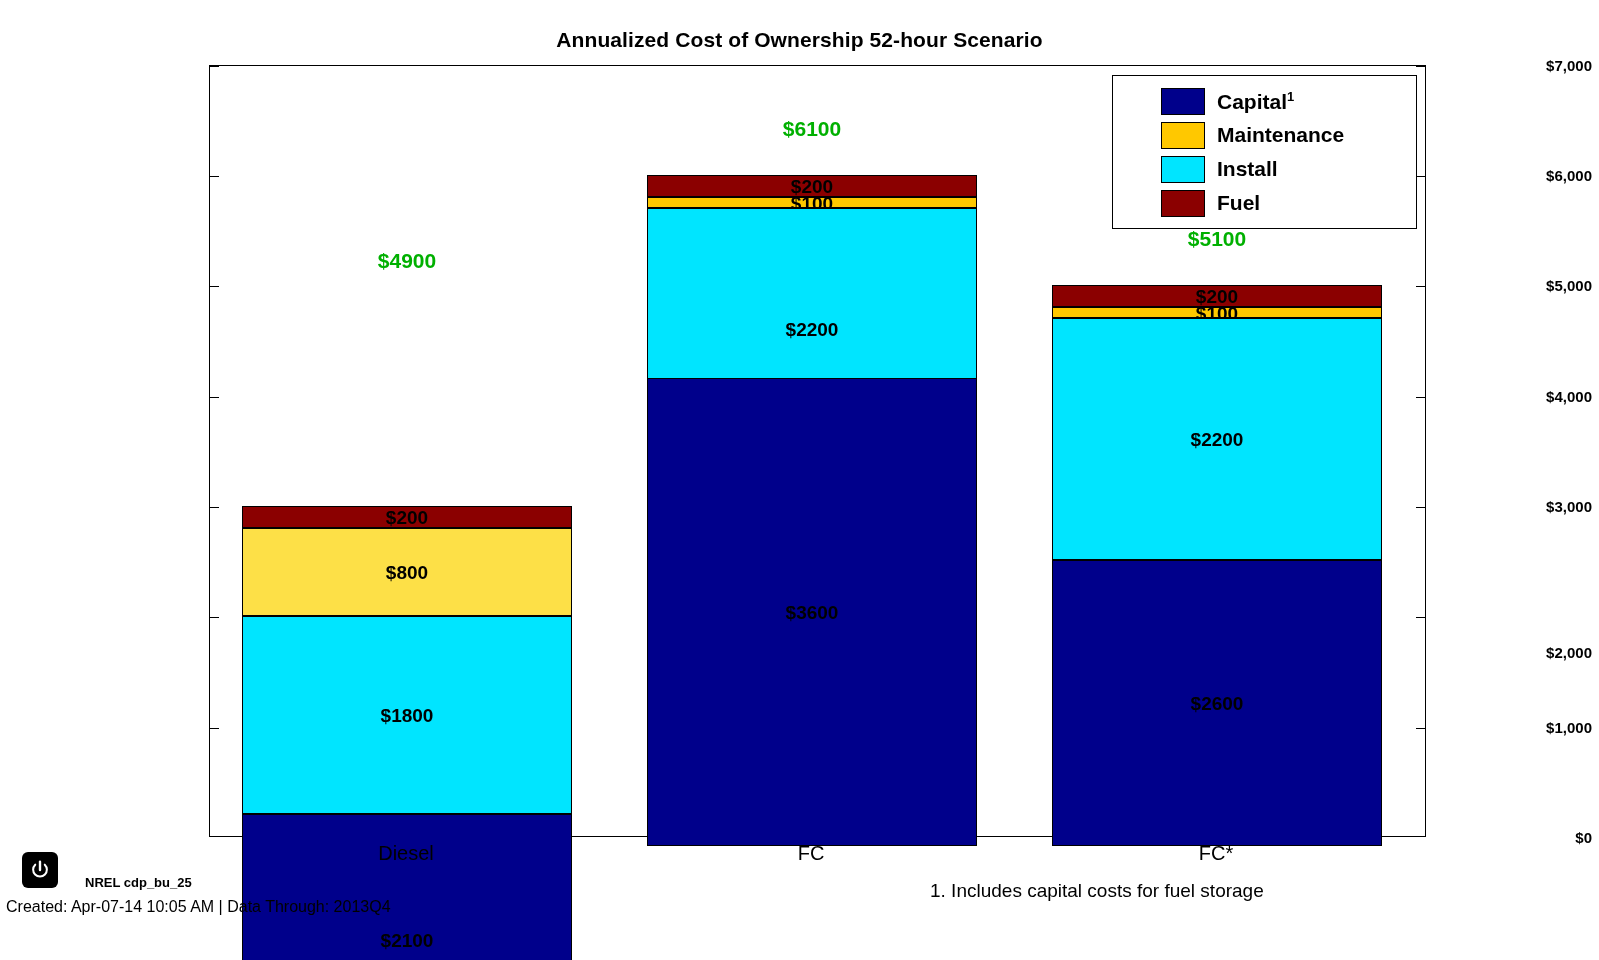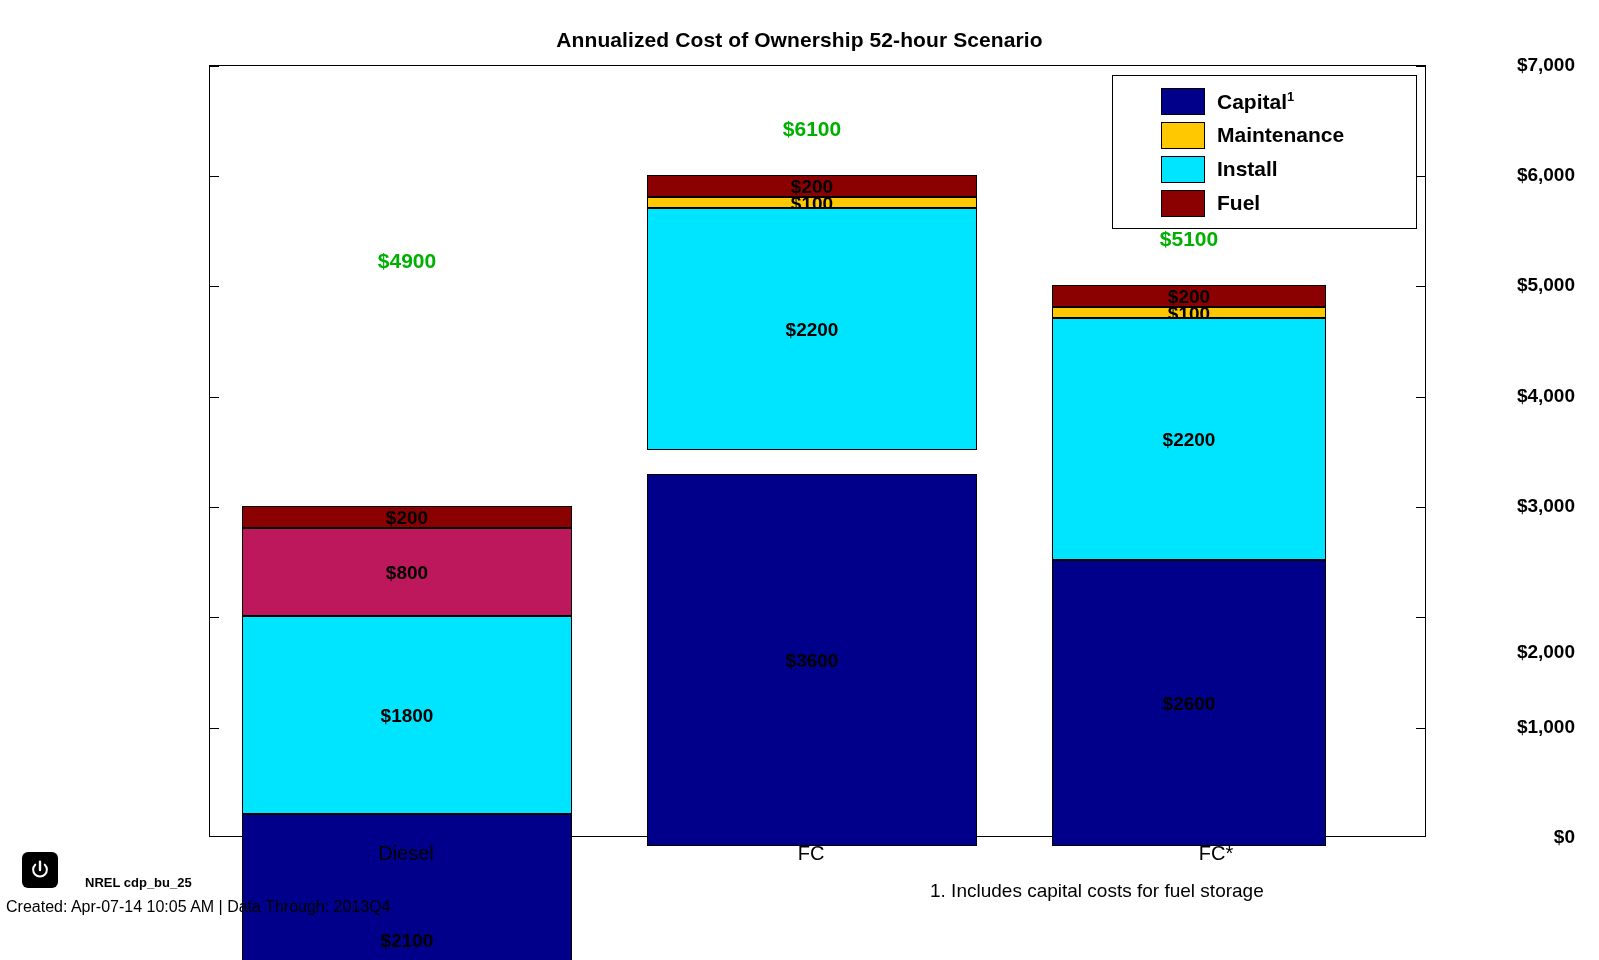--- a/index.html
+++ b/index.html
@@ -46,25 +46,25 @@
     box-sizing: border-box;
     background: #ffffff;
   }
 
   
   .y-label {
     position: absolute;
     right: 0;
     width: 200px;
     text-align: right;
-    font-size: 19px;
+    font-size: 15px;
     font-weight: bold;
     color: #000;
     transform: translateY(-50%);
-    padding-right: 24px;
+    padding-right: 7px;
     box-sizing: border-box;
   }
   .y-tick {
     position: absolute;
     left: 0;
     width: 9px;
     height: 0;
     border-top: 1.5px solid #000;
   }
   .y-tick-right {
@@ -237,21 +237,21 @@
     <div class="y-tick-right" style="top:551px;"></div>
     <div class="y-tick-right" style="top:662px;"></div>
 
     <div class="bar-group" style="left:32px; width:330px; height:540px;">
       <div class="total-label" style="top:-47px;">$4900</div>
 
       <div class="seg" style="background:#8B0000; bottom:308px; height:22px;">
         <span class="seg-label">$200</span>
       </div>
 
-      <div class="seg" style="background:#be185d; bottom:220px; height:88px;">
+      <div class="seg" style="background:#fde047; bottom:220px; height:88px;">
         <span class="seg-label">$800</span>
       </div>
 
       <div class="seg" style="background:#00E5FF; bottom:22px; height:198px;">
         <span class="seg-label">$1800</span>
       </div>
 
       <div class="seg" style="background:#00008B; bottom:-231px; height:253px;">
         <span class="seg-label">$2100</span>
       </div>
@@ -265,26 +265,26 @@
       </div>
 
       <div class="seg" style="background:#FFC800; bottom:628px; height:11px;">
         <span class="seg-label outside" style="top:-4px;">$100</span>
       </div>
 
       <div class="seg" style="background:#00E5FF; bottom:386px; height:242px;">
         <span class="seg-label">$2200</span>
       </div>
 
-      <div class="seg" style="background:#00008B; bottom:-10px; height:372px;">
+      <div class="seg" style="background:#00008B; bottom:-10px; height:468px;">
         <span class="seg-label">$3600</span>
       </div>
     </div>
 
-    <div class="bar-group" style="left:842px; width:274px; height:562px;">
+    <div class="bar-group" style="left:842px; width:330px; height:562px;">
       <div class="total-label" style="top:-47px;">$5100</div>
 
       <div class="seg" style="background:#8B0000; bottom:529px; height:22px;">
         <span class="seg-label">$200</span>
       </div>
 
       <div class="seg" style="background:#FFC800; bottom:518px; height:11px;">
         <span class="seg-label outside" style="top:-4px;">$100</span>
       </div>
 

